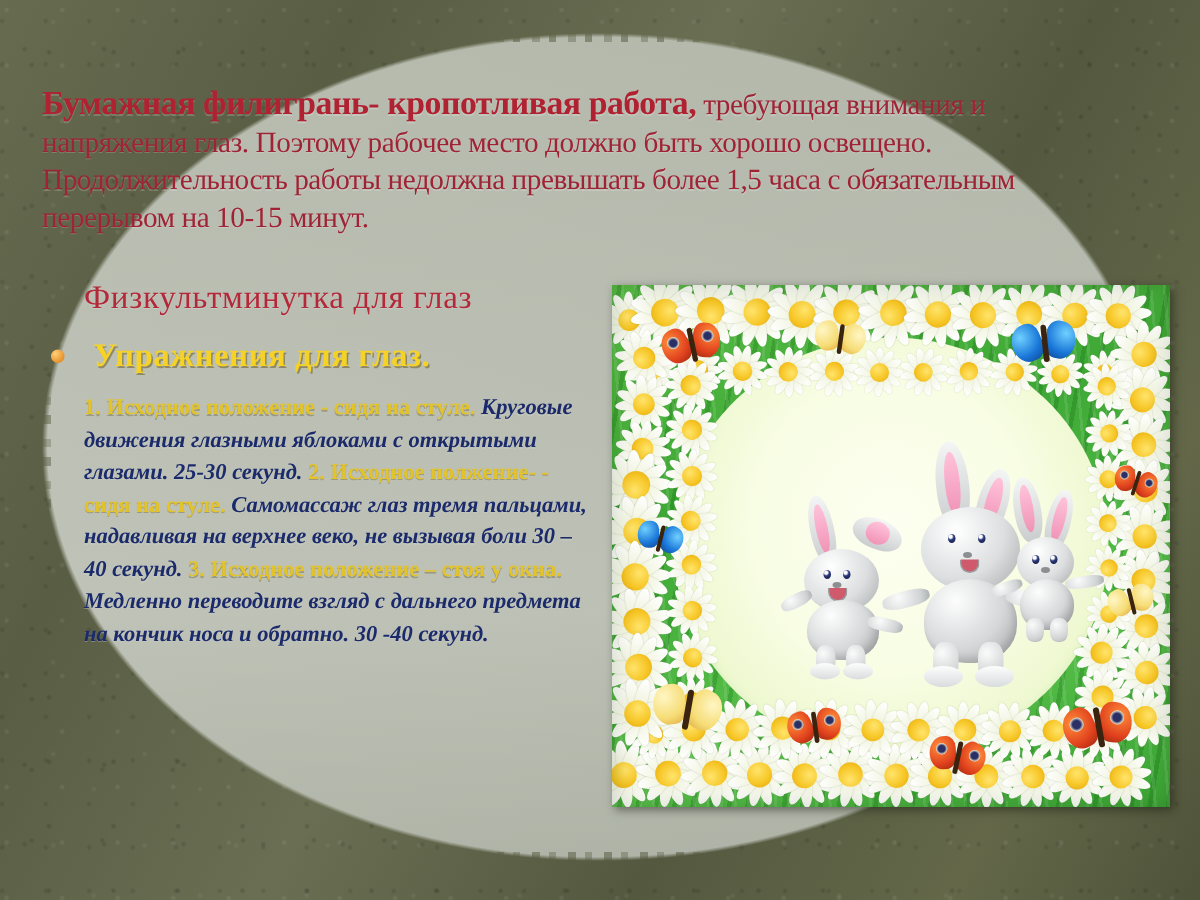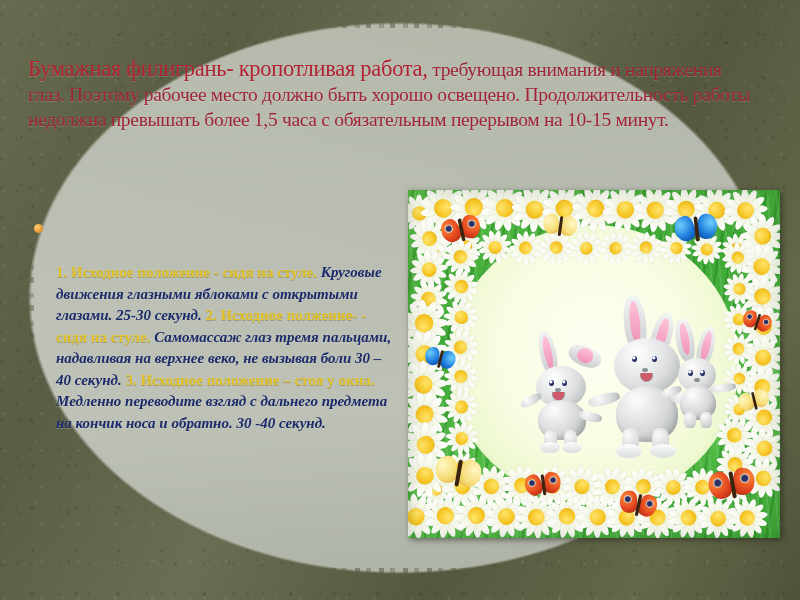--- a/index.html
+++ b/index.html
@@ -76,21 +76,21 @@
     top: 36px;
     width: 730px;
     color: #9f2335;
     font-size: 19.5px;
     line-height: 25px;
     letter-spacing: -0.3px;
     text-shadow: 0 1px 0 rgba(255,255,255,0.18);
   }
   .intro .lead {
     font-size: 22.5px;
-    font-weight: 400;
+    font-weight: 700;
     color: #b02132;
   }
 
   
   .sec-head {
     position: absolute;
     left: 56px;
     top: 185px;
     color: #b3293a;
     font-size: 22px;
@@ -278,23 +278,25 @@
 
   <div class="paper">
     <div class="paper-edge-l"></div>
     <div class="paper-edge-r"></div>
   </div>
 
   <p class="intro">
     <span class="lead">Бумажная филигрань- кропотливая работа,</span><span> требующая внимания и напряжения глаз. Поэтому рабочее место должно быть хорошо освещено. Продолжительность работы недолжна превышать более  1,5 часа с обязательным перерывом на 10-15 минут.</span>
   </p>
 
+  <div class="sec-head">Физкультминутка  для  глаз</div>
 
   <div class="bullet-row">
     <span class="bullet-dot"></span>
+    <span class="bullet-text">Упражнения для глаз.</span>
   </div>
 
   <div class="ex-list">
     <span class="ex-pos">1. Исходное положение - сидя на стуле.</span>
     <span class="ex-act">Круговые движения глазными  яблоками с открытыми глазами. 25-30 секунд.</span>
     <span class="ex-pos">2. Исходное полжение- - сидя на стуле.</span>
     <span class="ex-act">Самомассаж глаз тремя пальцами, надавливая на верхнее веко, не вызывая боли 30 – 40 секунд.</span>
     <span class="ex-pos">3. Исходное положение – стоя у окна.</span>
     <span class="ex-act">Медленно переводите взгляд с дальнего предмета на кончик носа и обратно. 30 -40 секунд.</span>
   </div>

